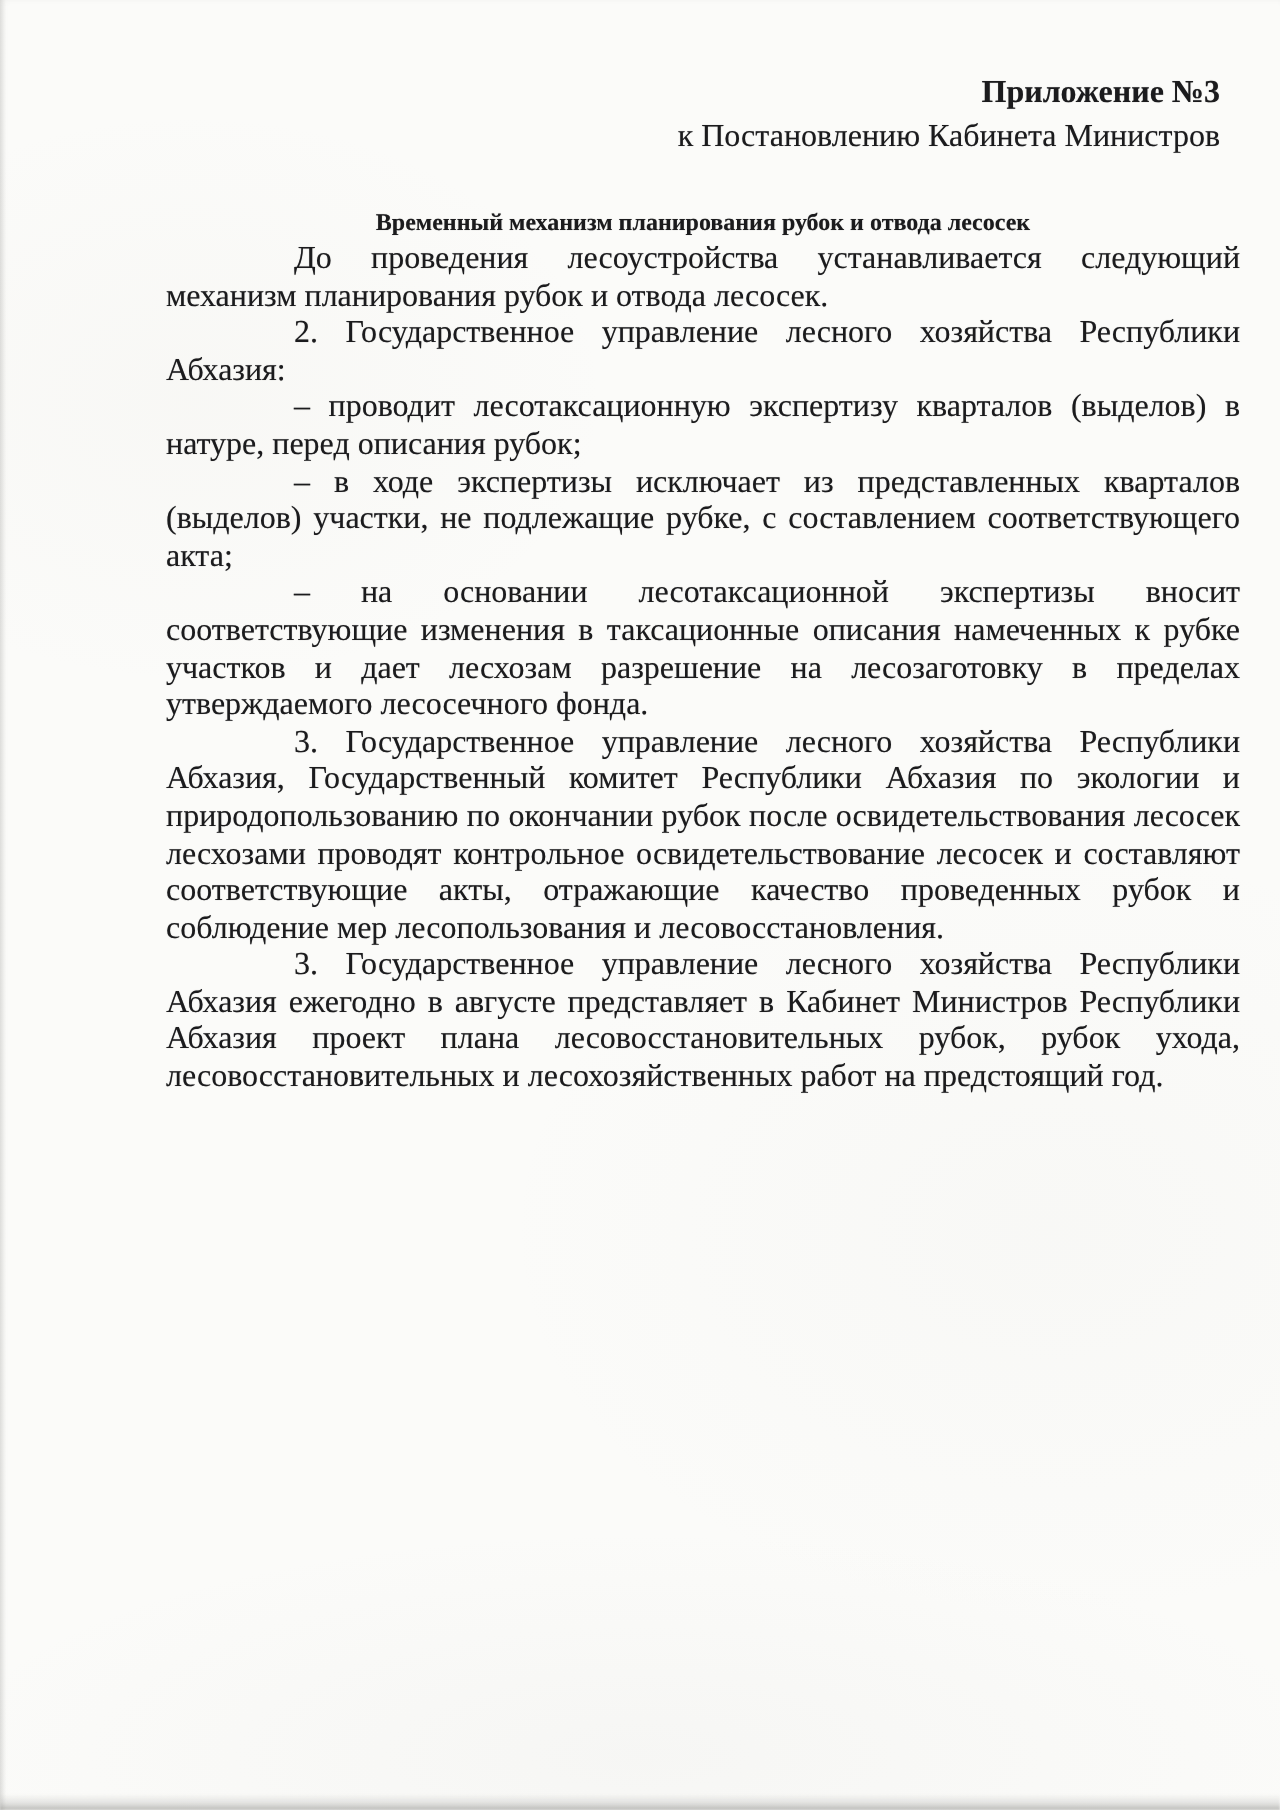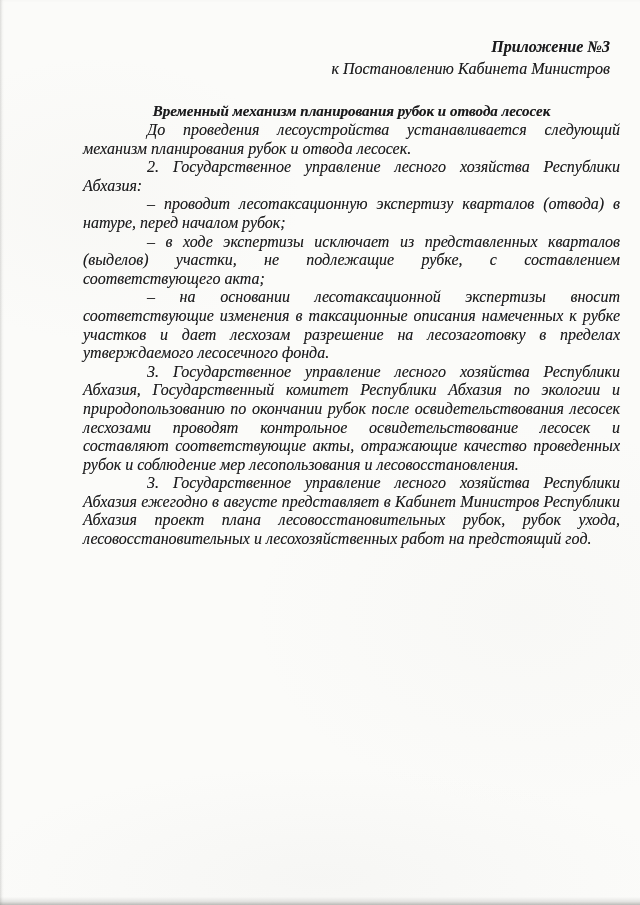--- a/index.html
+++ b/index.html
@@ -19,35 +19,34 @@
       radial-gradient(ellipse 420px 300px at 82% 68%, rgba(200,200,194,0.06), transparent 65%),
       radial-gradient(ellipse 500px 160px at 50% 97%, rgba(190,190,188,0.08), transparent 70%);
     box-shadow: inset 2px 0 4px -2px rgba(90,90,90,0.18);
     color: #1b1b1d;
   }
   .content {
     position: absolute;
     left: 83px;
     right: 20px;
     top: 0;
-    font-style: italic;
   }
   .doc-header {
     margin-top: 36px;
     text-align: right;
     padding-right: 10px;
     font-size: 16px;
     line-height: 21.5px;
     text-shadow: 0 0 0.4px rgba(20,20,20,0.45);
   }
   .bold { font-weight: bold; }
   .doc-title {
     margin-top: 22px;
     text-align: center;
-    font-size: 15px;
+    font-size: 12px;
     font-weight: bold;
     line-height: 20px;
     text-shadow: 0 0 0.4px rgba(20,20,20,0.5);
   }
   .doc-body {
     font-size: 16px;
     line-height: 18.6px;
     text-align: justify;
     hyphens: none;
     text-shadow: 0 0 0.4px rgba(20,20,20,0.45);
@@ -83,21 +82,21 @@
     <div class="doc-header">
       <div class="bold">Приложение №3</div>
       <div>к Постановлению Кабинета Министров</div>
     </div>
 
     <h1 class="doc-title">Временный механизм планирования рубок и отвода лесосек</h1>
 
     <div class="doc-body">
       <p>До проведения лесоустройства устанавливается следующий механизм планирования рубок и отвода лесосек.</p>
       <p>2. Государственное управление лесного хозяйства Республики Абхазия:</p>
-      <p>– проводит лесотаксационную экспертизу кварталов (отвода) в натуре, перед началом рубок;</p>
+      <p>– проводит лесотаксационную экспертизу кварталов (выделов) в натуре, перед описания рубок;</p>
       <p>– в ходе экспертизы исключает из представленных кварталов (выделов) участки, не подлежащие рубке, с составлением соответствующего акта;</p>
       <p>– на основании лесотаксационной экспертизы вносит соответствующие изменения в таксационные описания намеченных к рубке участков и дает лесхозам разрешение на лесозаготовку в пределах утверждаемого лесосечного фонда.</p>
       <p>3. Государственное управление лесного хозяйства Республики Абхазия, Государственный комитет Республики Абхазия по экологии и природопользованию по окончании рубок после освидетельствования лесосек лесхозами проводят контрольное освидетельствование лесосек и составляют соответствующие акты, отражающие качество проведенных рубок и соблюдение мер лесопользования и лесовосстановления.</p>
       <p>3. Государственное управление лесного хозяйства Республики Абхазия ежегодно в августе представляет в Кабинет Министров Республики Абхазия проект плана лесовосстановительных рубок, рубок ухода, лесовосстановительных и лесохозяйственных работ на предстоящий год.</p>
     </div>
 
   </div>
 
   <div class="scan-edge-left"></div>
   <div class="scan-edge-bottom"></div>

